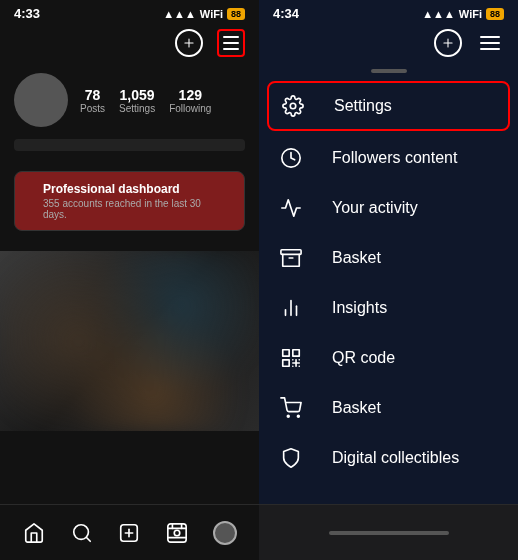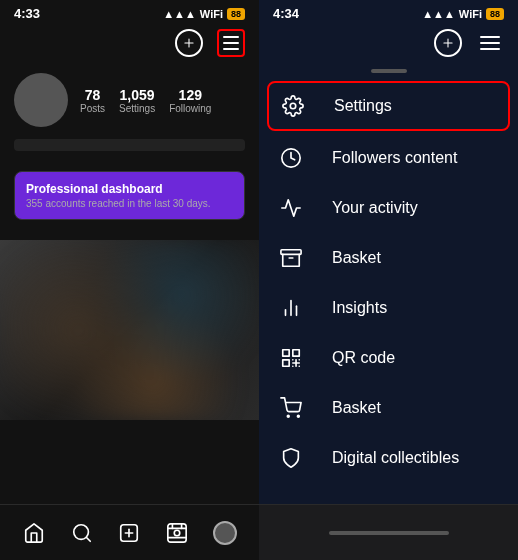--- a/index.html
+++ b/index.html
@@ -113,23 +113,23 @@
     .username-bar {
       padding: 4px 14px;
       background: #222;
       margin: 4px 14px;
       border-radius: 4px;
       height: 12px;
     }
 
     .professional-dashboard {
       margin: 20px 14px;
-      background: #6d28d9;
+      background: #7f1d1d;
       border-radius: 8px;
-      padding: 10px 11px;
+      padding: 10px 28px;
       border: 1px solid #333;
     }
 
     .dash-title {
       color: #fff;
       font-size: 12px;
       font-weight: 600;
     }
 
     .dash-subtitle {

